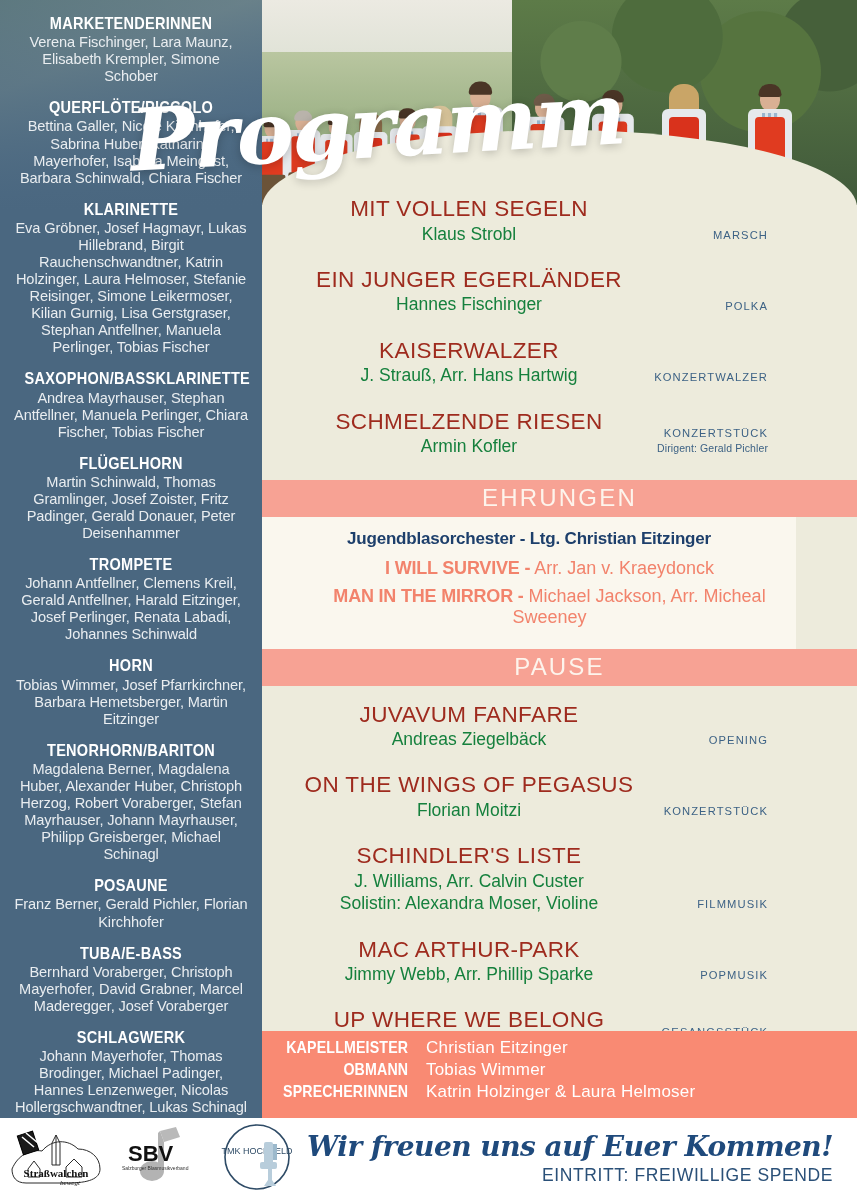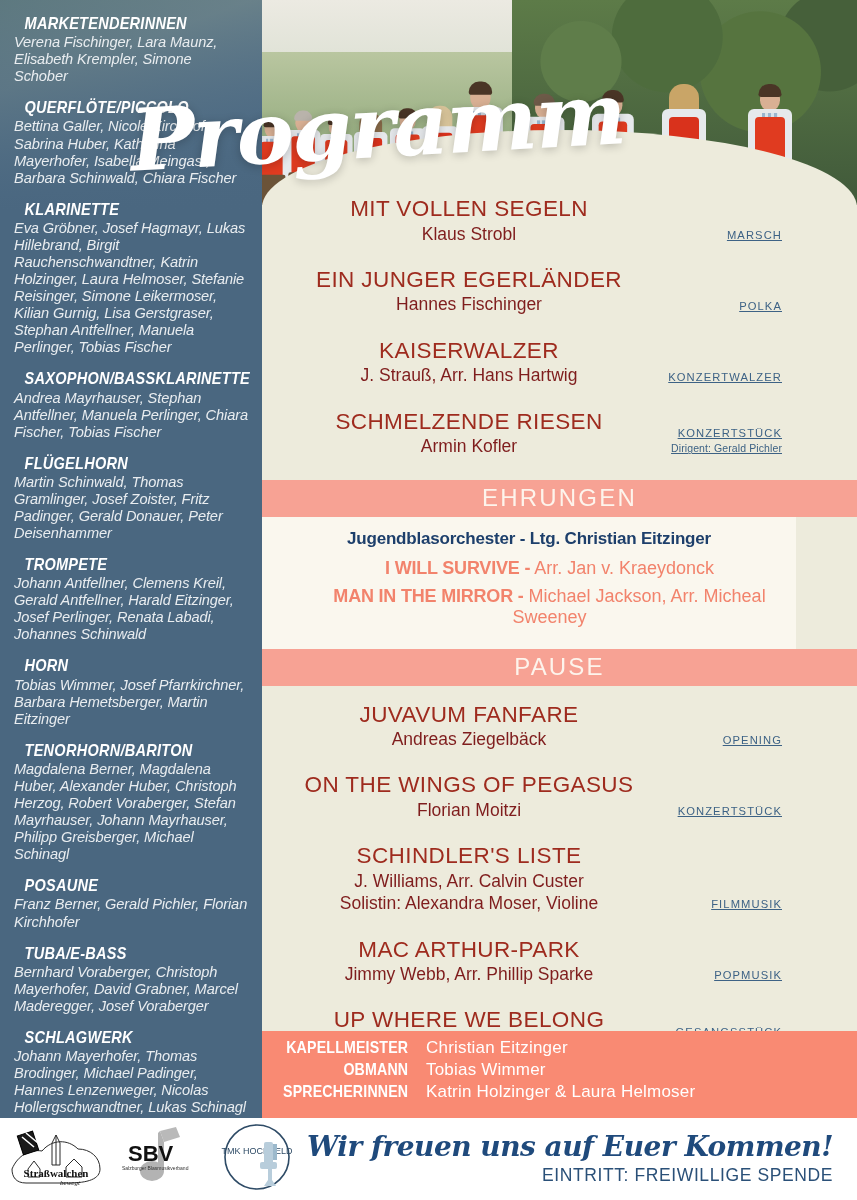--- a/index.html
+++ b/index.html
@@ -37,21 +37,21 @@
     position: absolute;
     left: 0; top: 0; right: 0;
     height: 210px;
     background:
       linear-gradient(180deg, rgba(74,103,128,0.72) 0%, rgba(74,103,128,0.88) 60%, rgba(74,103,128,1) 100%),
       linear-gradient(160deg, #8fa77f 0%, #b9c4a2 30%, #6d8aa0 70%, #4a6780 100%);
     z-index: 0;
   }
   .sidebar-inner { position: relative; z-index: 1; }
 
-  .section { text-align: left; margin-bottom: 13px; font-style: italic; }
+  .section { text-align: center; margin-bottom: 13px; }
   .section-title {
     font-weight: 700;
     font-size: 16.5px;
     letter-spacing: 0.3px;
     color: #ffffff;
     line-height: 1.1;
     margin-bottom: 2px;
     transform: scaleX(0.88);
     transform-origin: center;
   }
@@ -180,35 +180,34 @@
   }
   .piece-center { text-align: center; padding-right: 120px; }
   .piece-title {
     color: #9e2b1e;
     font-size: 22.5px;
     font-weight: 400;
     letter-spacing: 0.4px;
     line-height: 1.18;
   }
   .piece-composer {
-    color: #7f1d1d;
+    color: #15803d;
     font-size: 17.5px;
     line-height: 1.22;
     margin-top: 1px;
   }
   .piece-genre {
     position: absolute;
-    right: 14px;
+    right: 28px;
     bottom: 2px;
     text-align: right;
     color: #3d6285;
     font-size: 11.2px;
     letter-spacing: 1.1px;
     line-height: 1.35;
-    text-decoration: underline;
   }
   .piece-genre .cond {
     display: block;
     font-size: 10.5px;
     letter-spacing: 0.1px;
   }
 
   .band {
     width: 595px;
     background: #f7a294;

